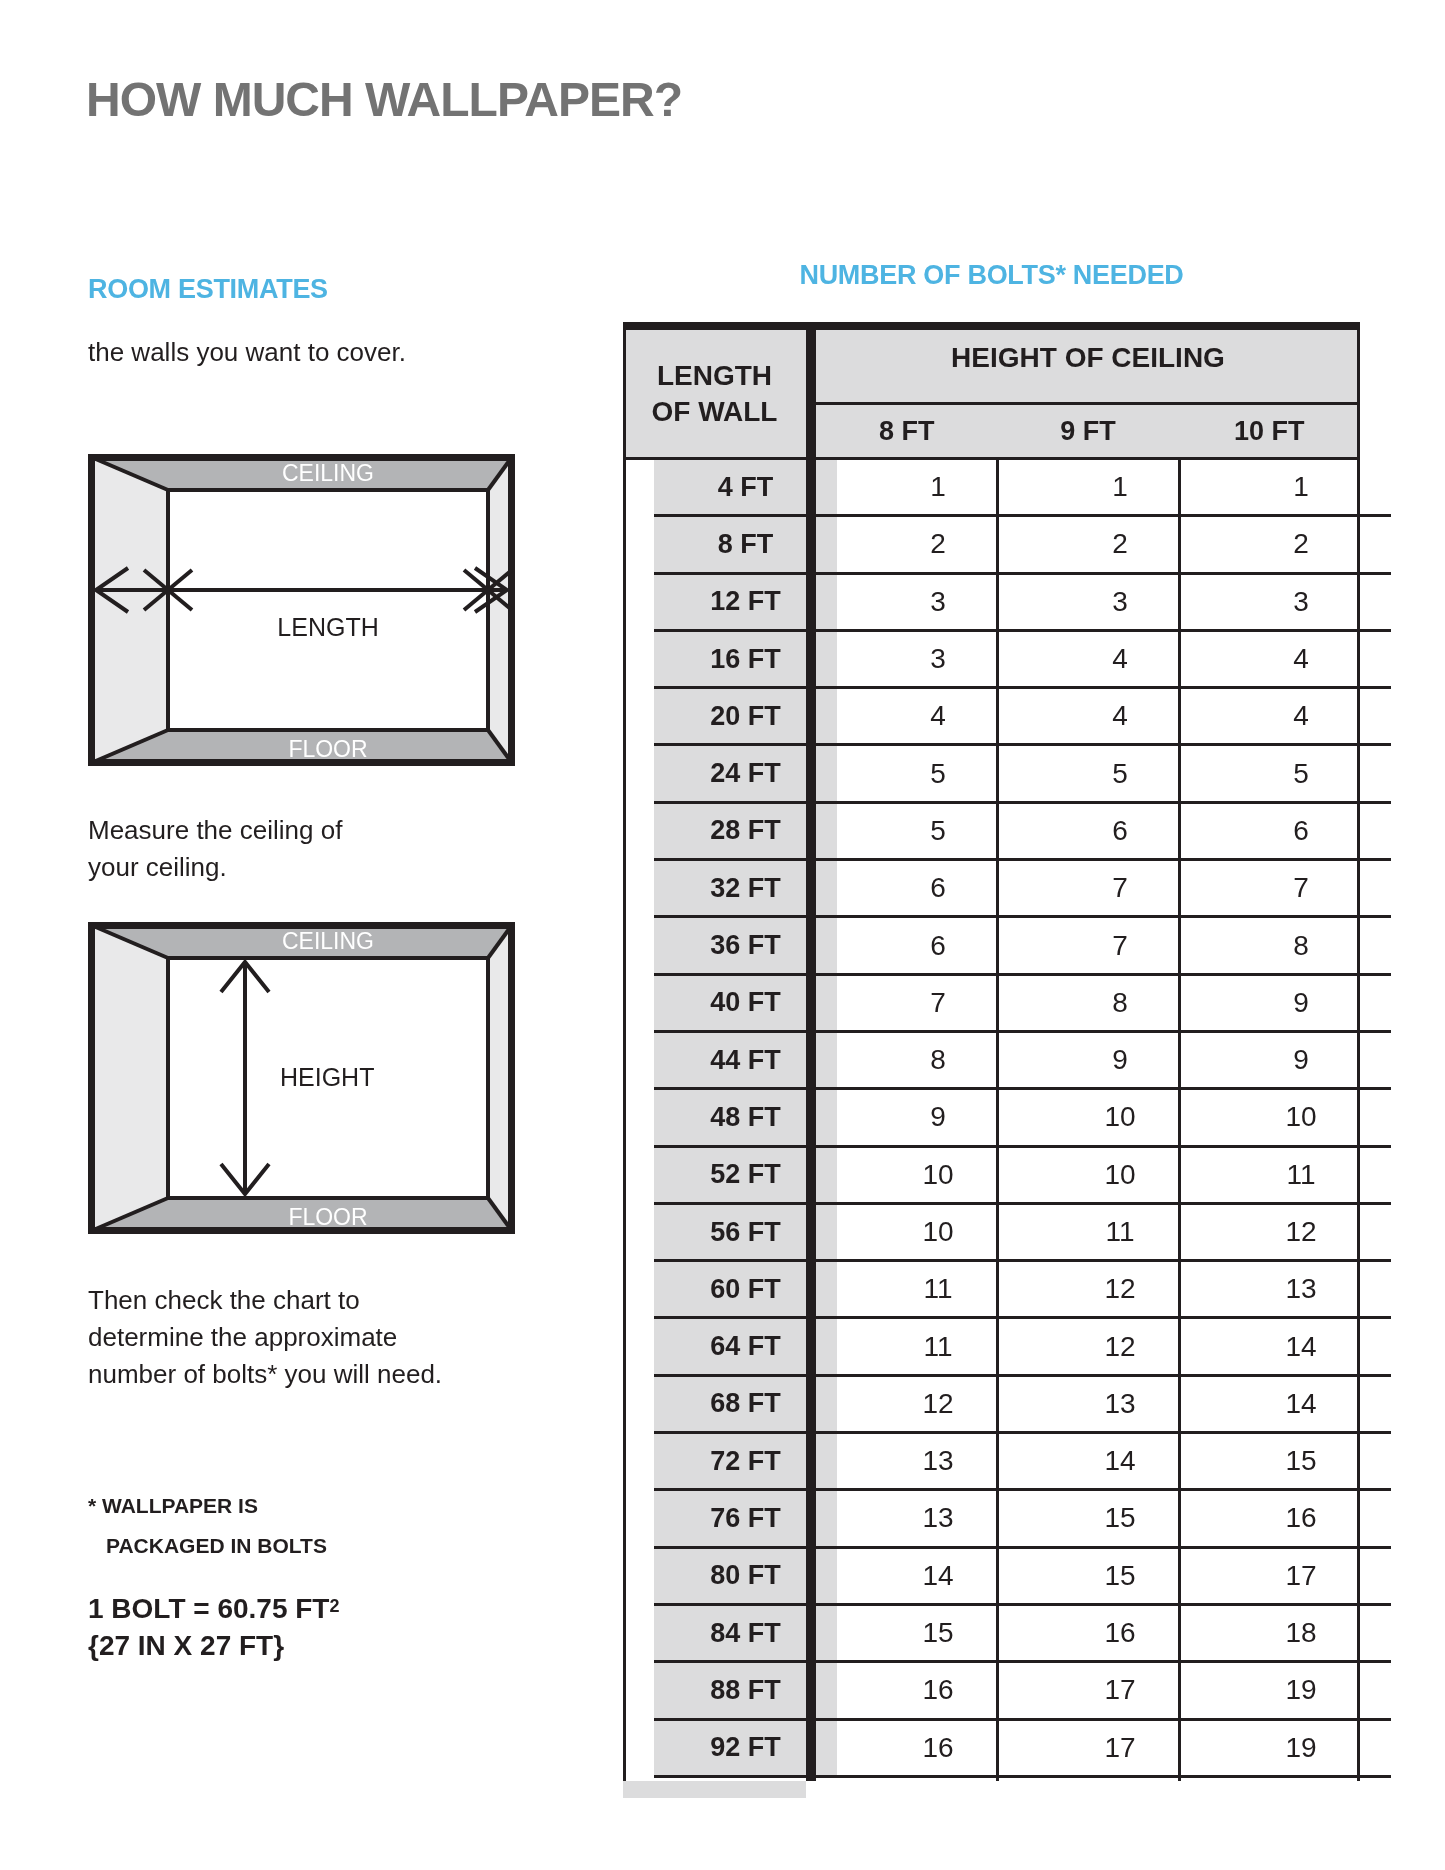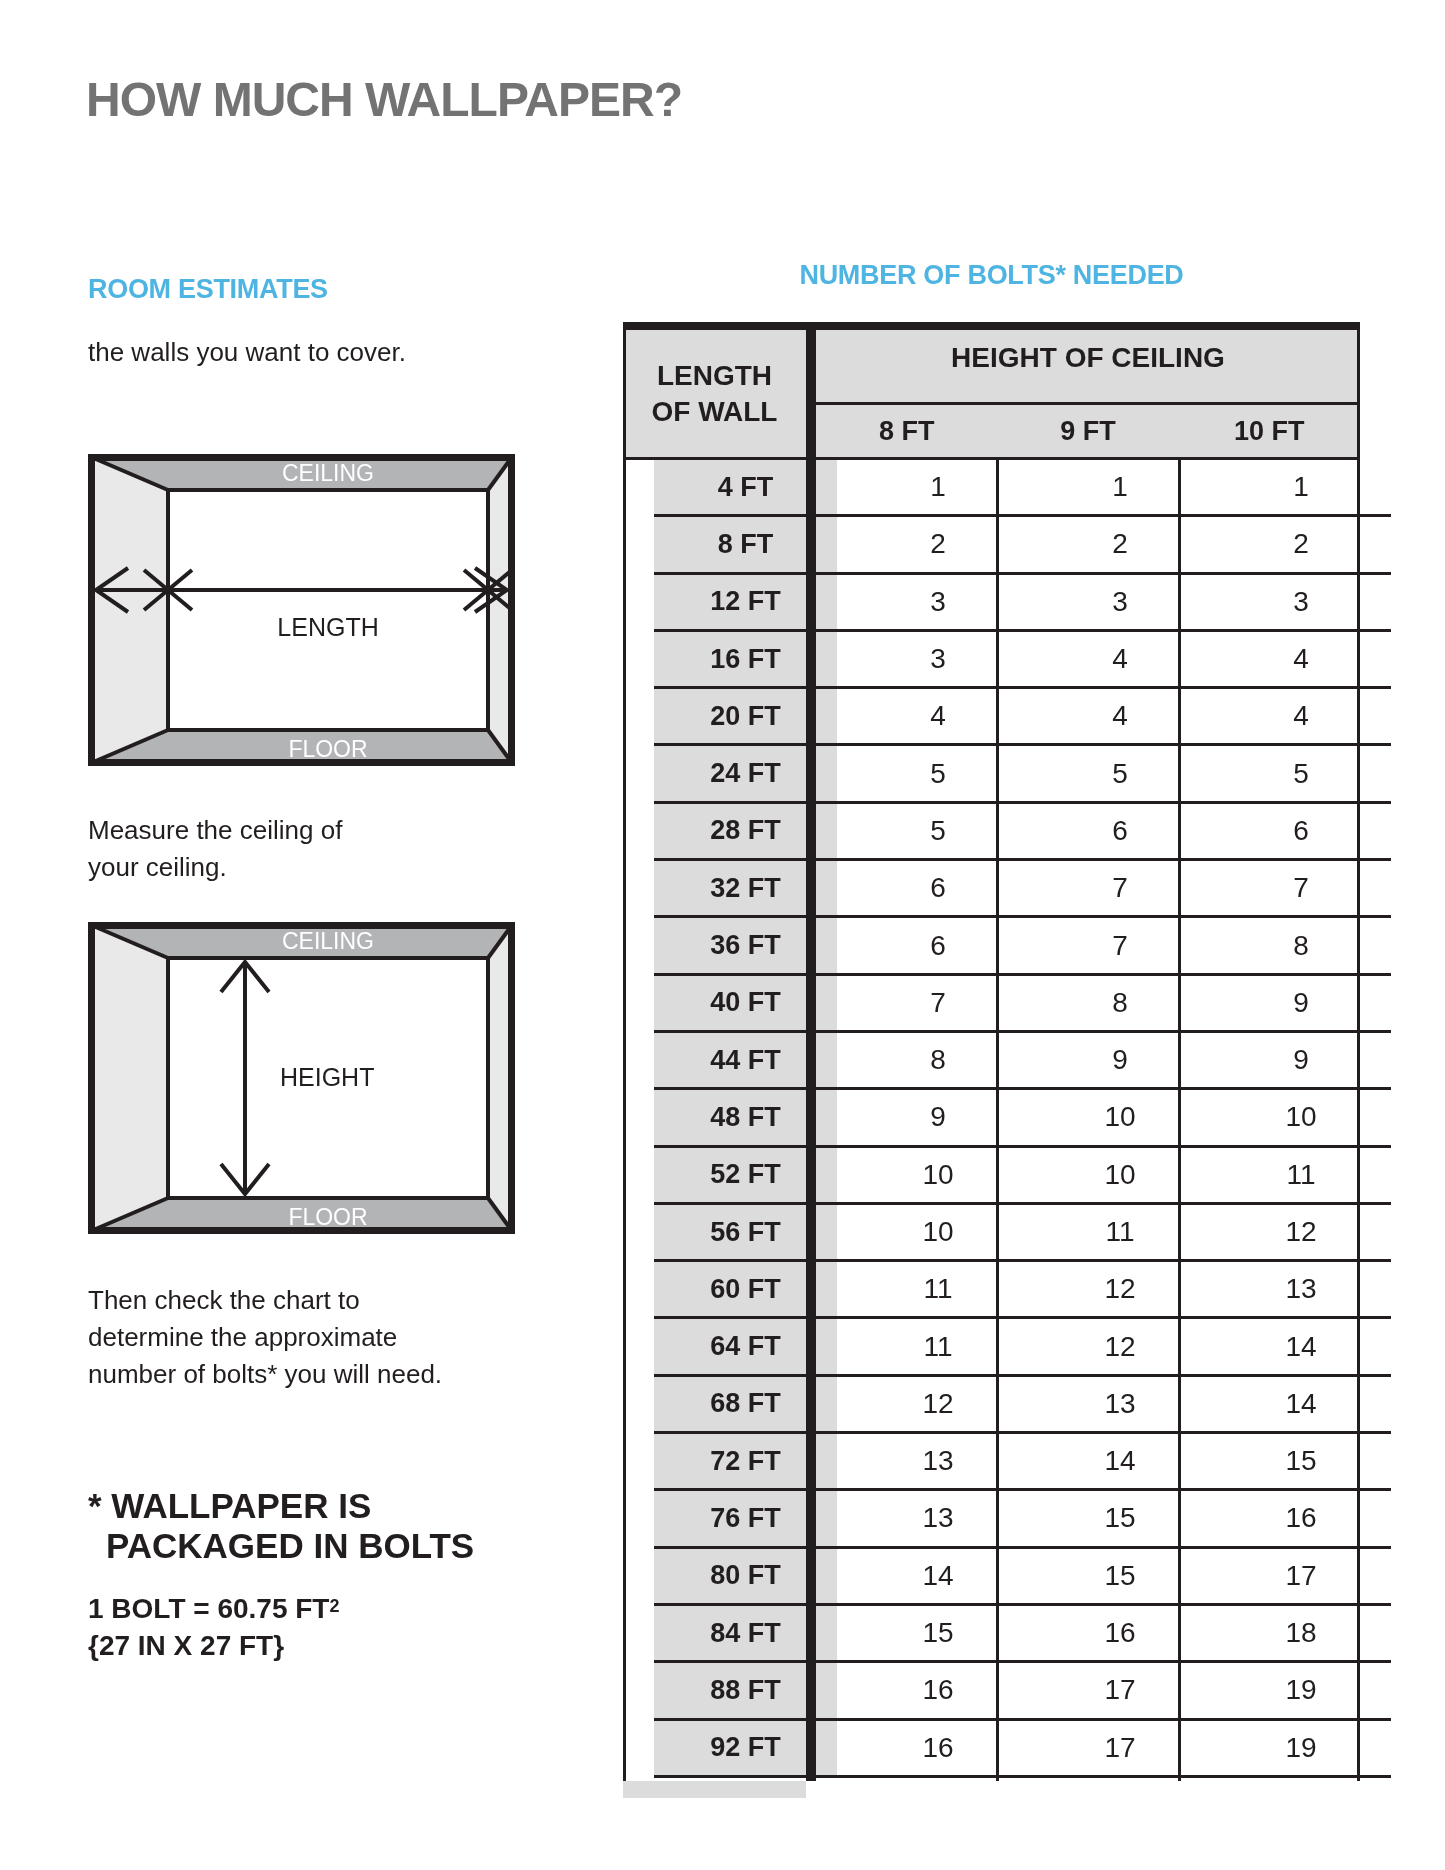--- a/index.html
+++ b/index.html
@@ -19,21 +19,21 @@
   }
   .section-heading{
     font-size:27px;font-weight:bold;color:#4eb4e2;letter-spacing:-0.3px;
   }
   .re-heading{left:88px;top:274px;}
   .tbl-heading{left:623px;top:260px;width:737px;text-align:center;}
   .para{left:88px;font-size:26px;line-height:37px;color:#221e1f;}
   .para1{top:334px;}
   .para2{top:812px;}
   .para3{top:1282px;}
-  .footnote{left:88px;top:1486px;font-size:35px;font-weight:bold;line-height:40px;}
+  .footnote{left:88px;top:1486px;font-size:21px;font-weight:bold;line-height:40px;}
   .footnote .indent{padding-left:18px;}
   .boltinfo{left:88px;top:1588px;font-size:28px;font-weight:bold;line-height:37px;}
   .boltinfo sup{font-size:18px;vertical-align:6px;}
   .diagram{left:88px;width:427px;height:312px;border-radius:12px;}
   .d1{top:454px;}
   .d2{top:922px;}
 
   
   .tbl{left:623px;top:322px;width:737px;height:1476px;}
   .tbl .bar{position:absolute;background:#221e1f;}

